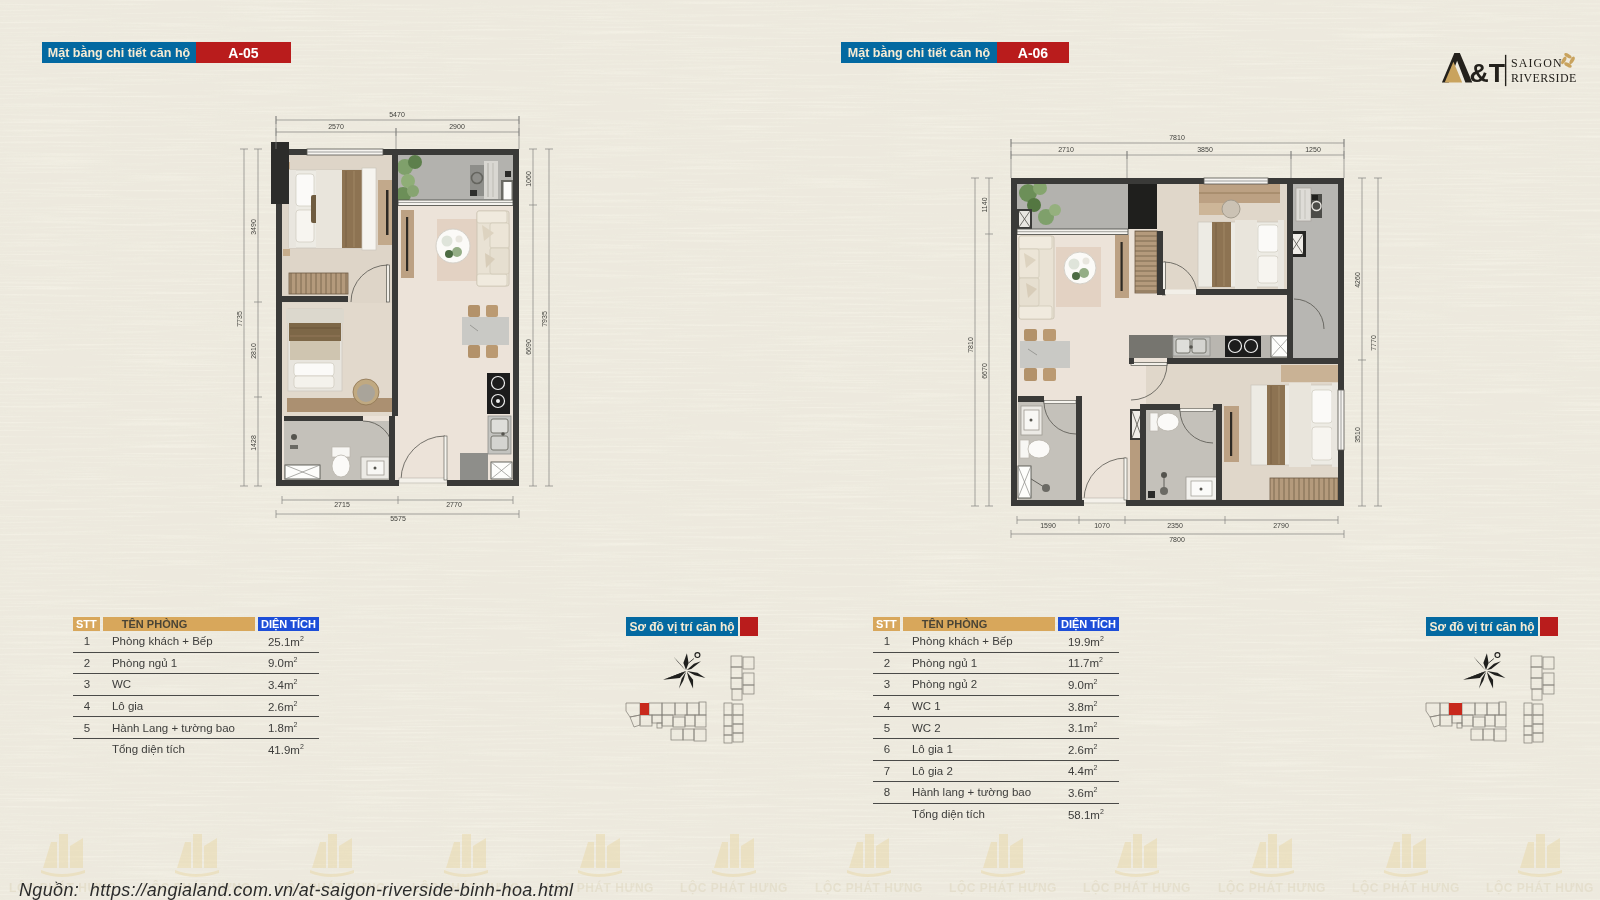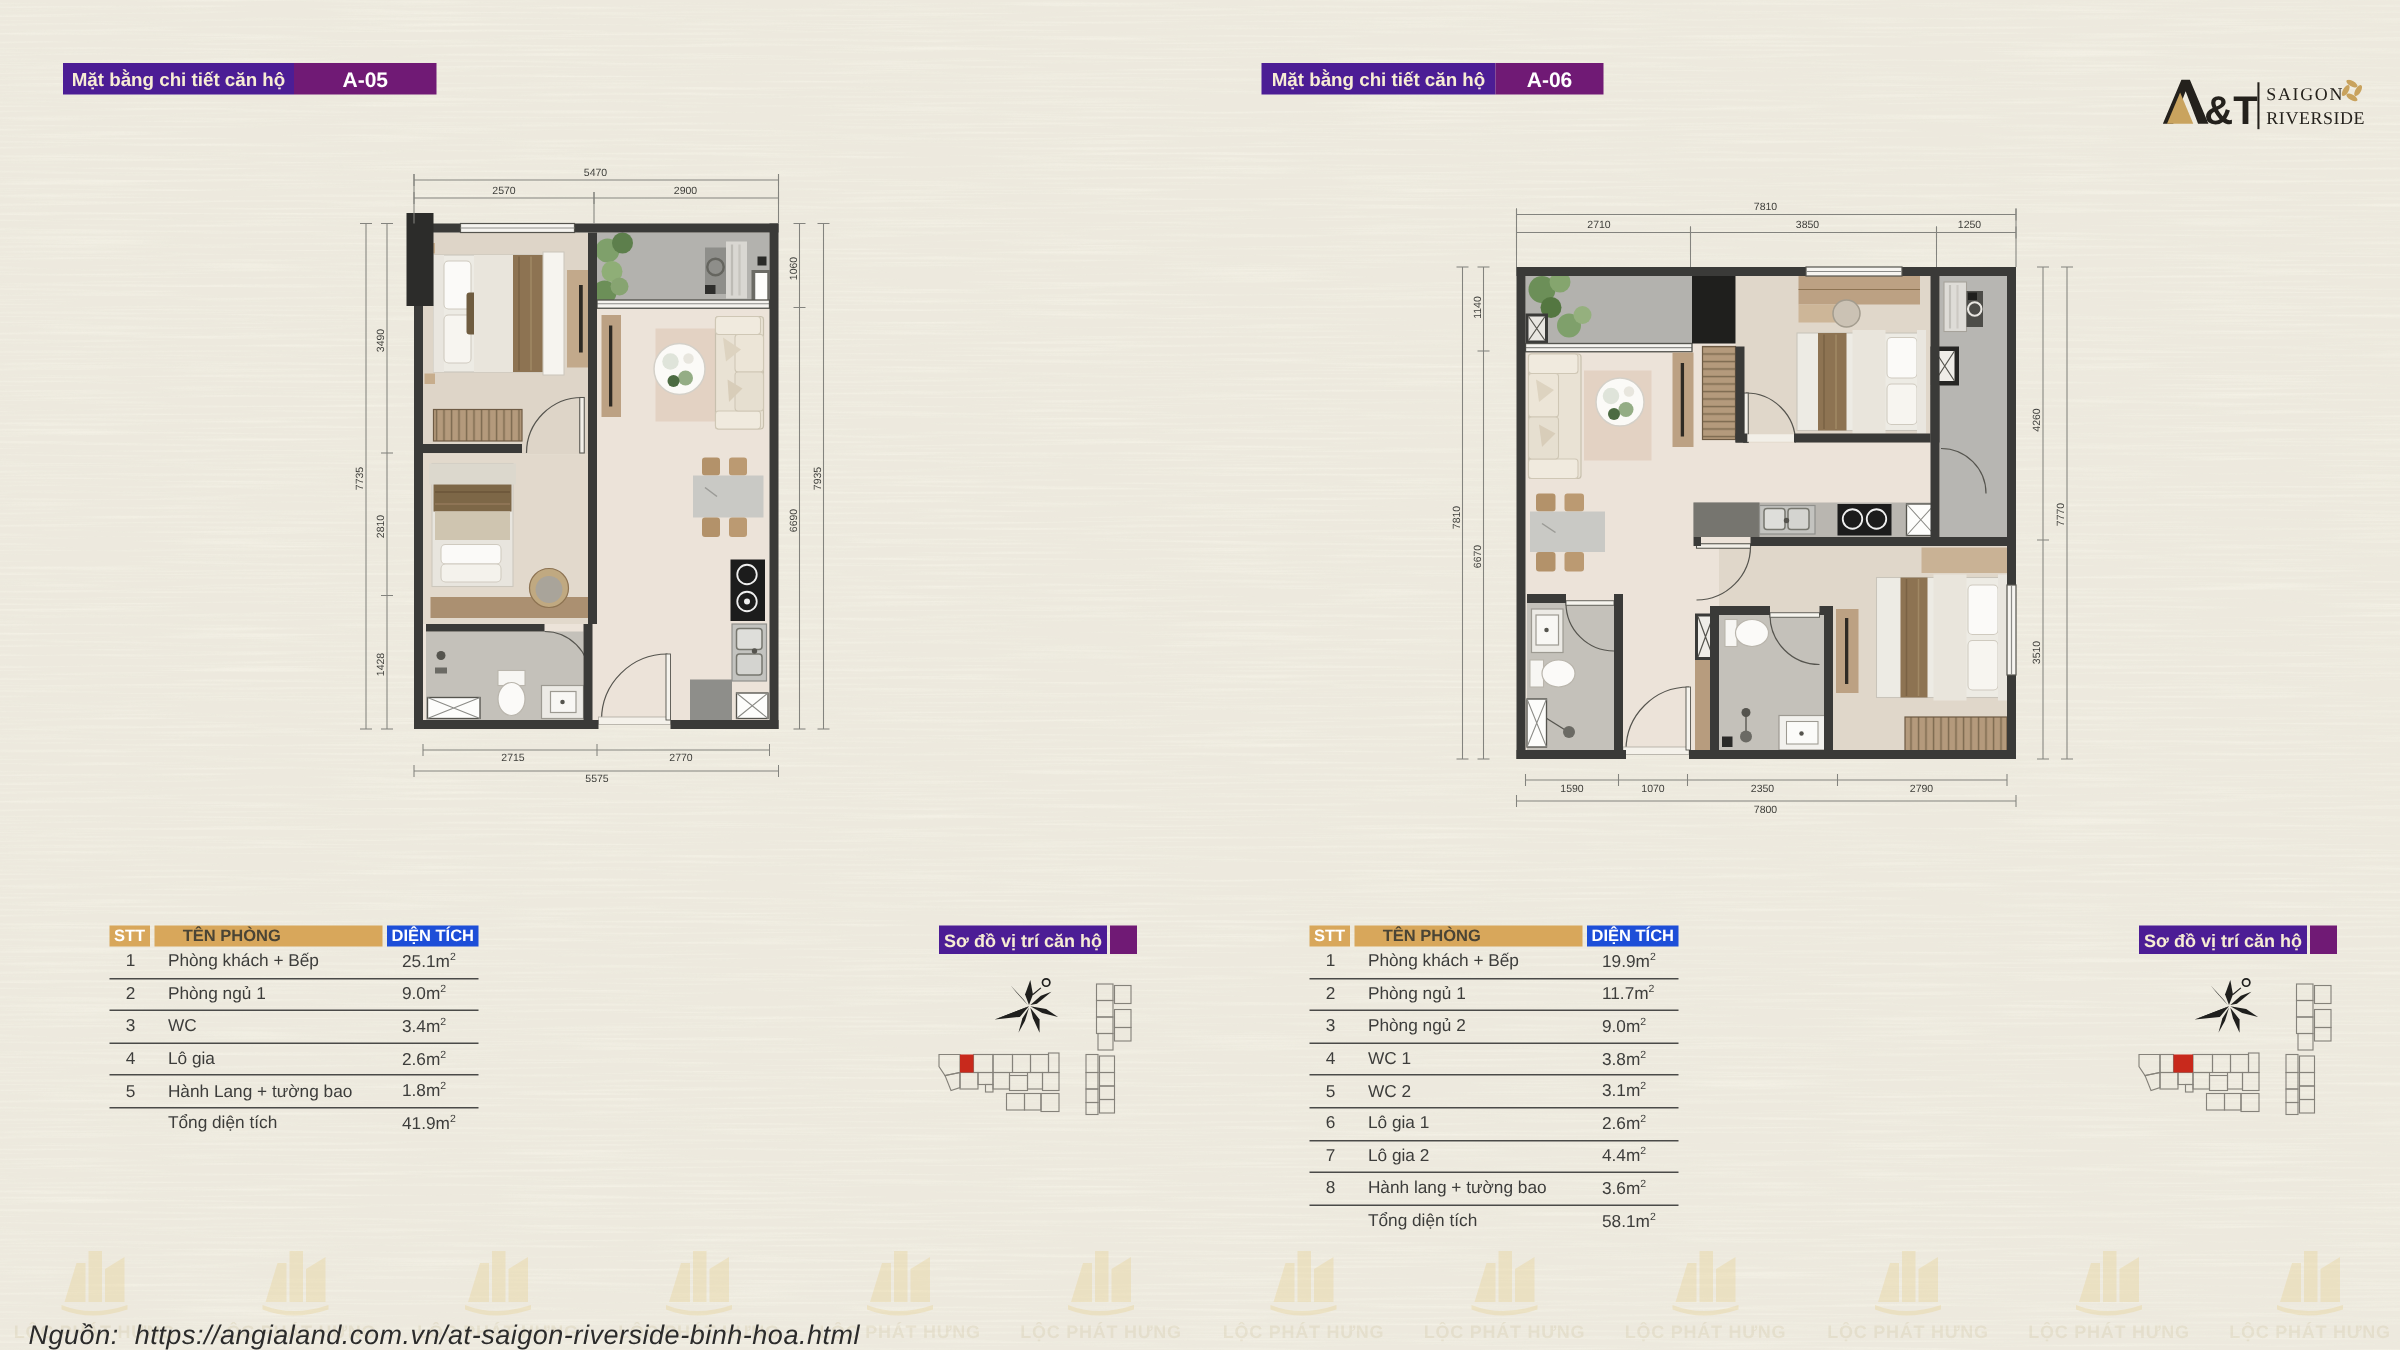--- a/index.html
+++ b/index.html
@@ -1,22 +1,22 @@
 <!DOCTYPE html>
 <html><head>
 <meta charset="utf-8">
 <style>
   html,body{margin:0;padding:0;}
   body{width:1600px;height:900px;position:relative;overflow:hidden;
        font-family:"Liberation Sans",sans-serif;
        background-color:#f1eee1;}
   .hbar{position:absolute;height:21px;display:flex;}
-  .hbar .gold{background:#4c1d95;color:#f7ecd4;font-weight:bold;font-size:12.5px;
+  .hbar .gold{background:#0369a1;color:#f7ecd4;font-weight:bold;font-size:12.5px;
      display:flex;align-items:center;justify-content:center;}
-  .hbar .green{background:#701a75;color:#fff;font-weight:bold;font-size:14px;
+  .hbar .green{background:#b91c1c;color:#fff;font-weight:bold;font-size:14px;
      display:flex;align-items:center;justify-content:center;}
   .rtbl{position:absolute;font-size:11.5px;color:#3d3d3b;margin-left:31px;}
   .rtbl .hd{display:flex;height:14px;font-weight:bold;font-size:11px;}
   .rtbl .hd .c1{background:#d8a75b;color:#fff;width:29px;display:flex;align-items:center;justify-content:center;margin-right:3px;}
   .rtbl .hd .c2{background:#d8a75b;color:#4a4435;width:144px;display:flex;align-items:center;padding-left:19px;}
   .rtbl .hd .c3{background:#1d4ed8;color:#fff;width:66px;display:flex;align-items:center;justify-content:center;margin-left:3px;}
   .rtbl .rw{display:flex;height:20.6px;align-items:center;border-bottom:1px solid #4a4a48;}
   .rtbl .rw .n{width:29px;text-align:center;}
   .rtbl .rw .nm{width:162px;padding-left:11px;}
   .rtbl .rw .ar{width:53px;}

